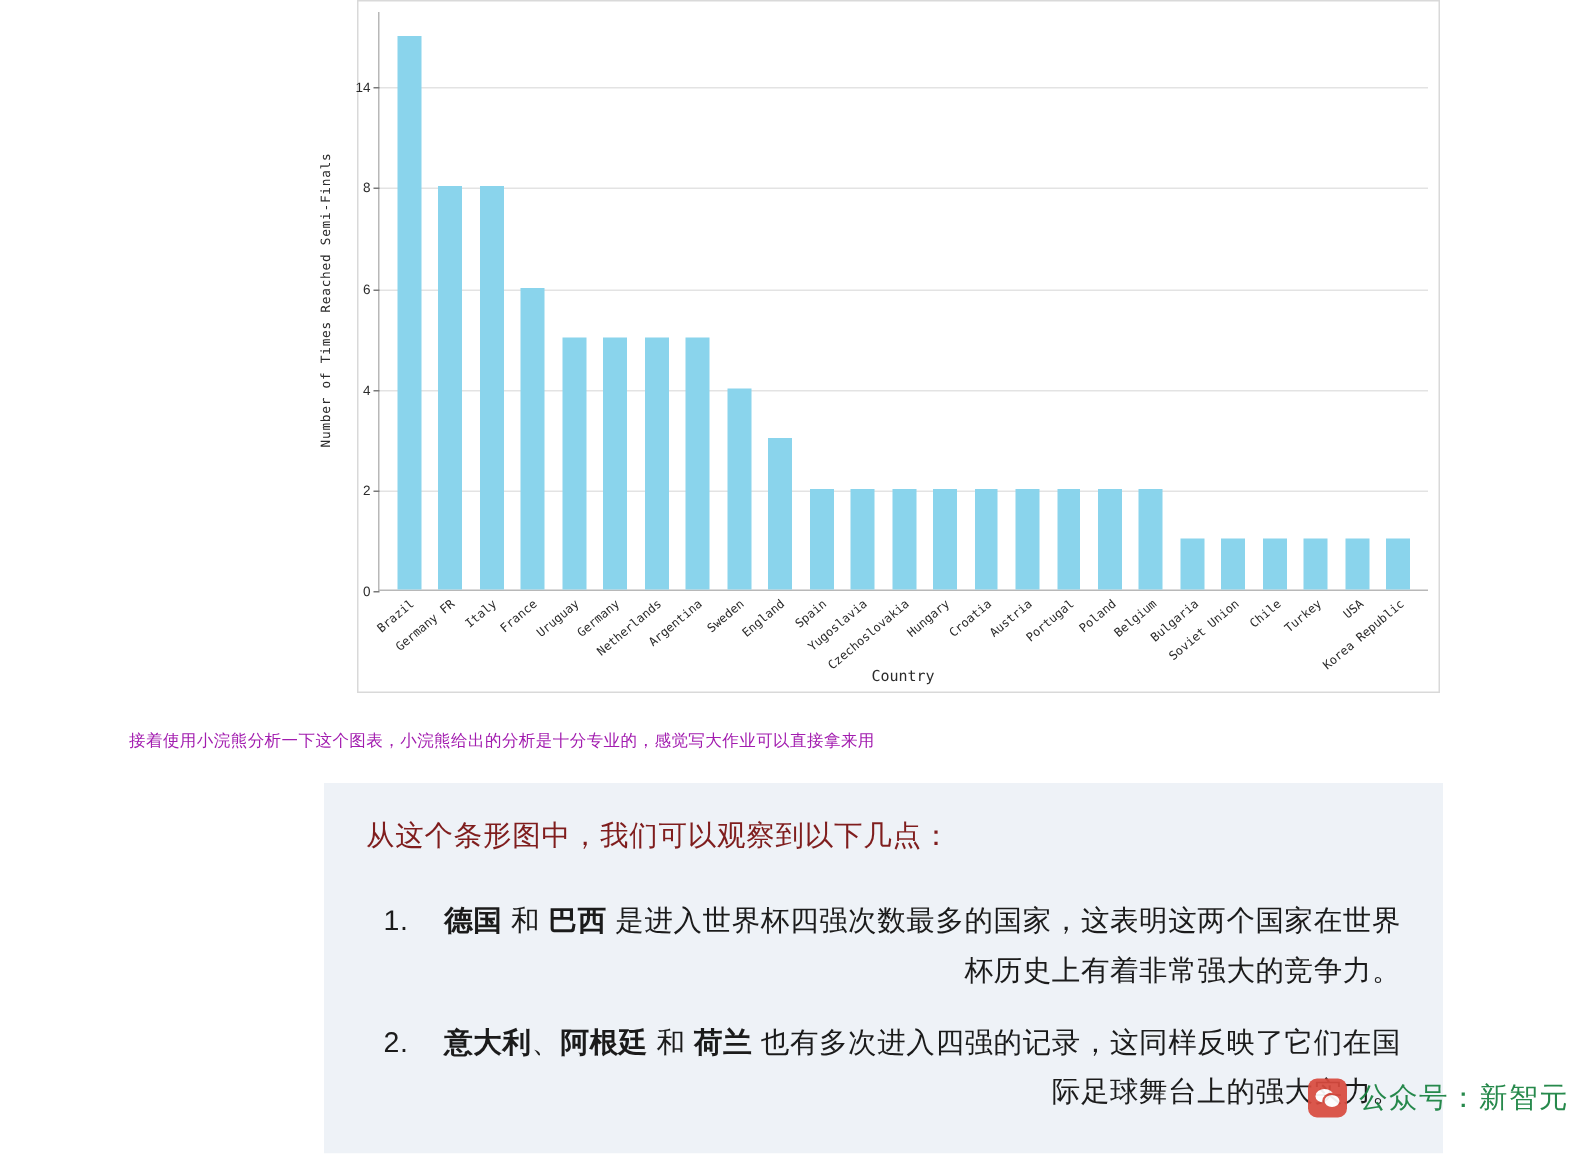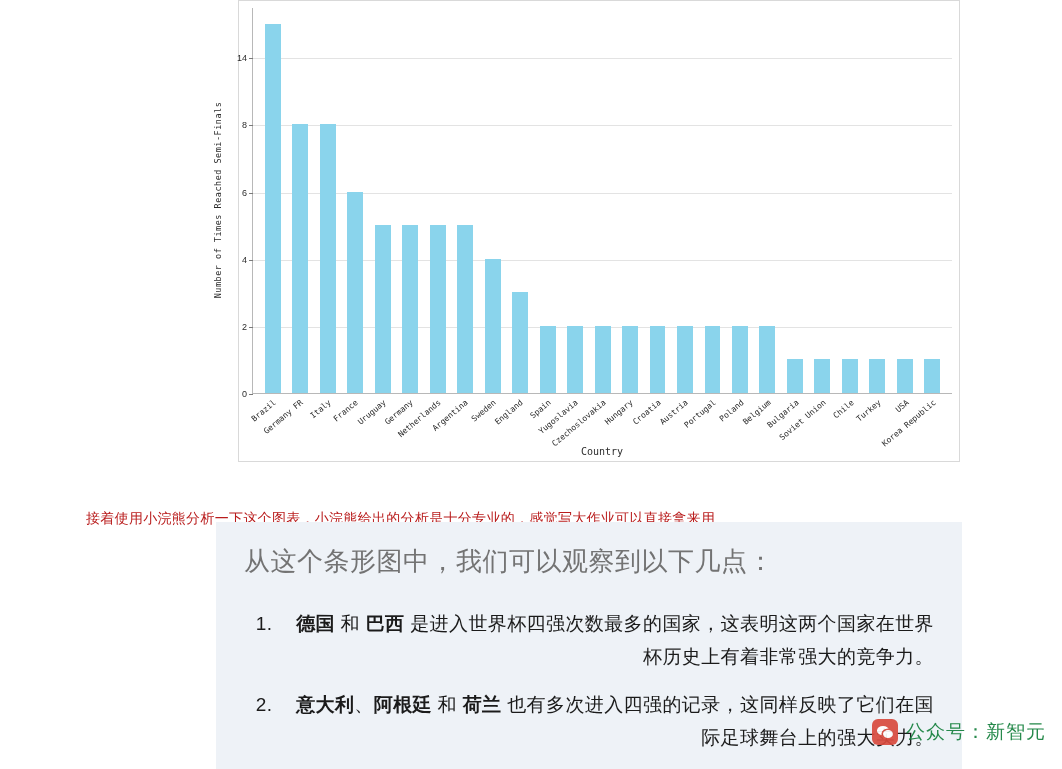--- a/index.html
+++ b/index.html
@@ -130,42 +130,42 @@
     transform: translateX(-50%);
     font-size: 10px;
     font-family: "DejaVu Sans Mono", monospace;
     color: #2b2b2b;
   }
 
   
   #caption {
     position: absolute;
     left: 86px;
-    top: 510px;
+    top: 486px;
     width: 890px;
-    font-size: 14px;
-    color: #b91c1c;
+    font-size: 11px;
+    color: #a21caf;
     font-family: "Liberation Sans", sans-serif;
     letter-spacing: 0.3px;
   }
 
   
   #answer-panel {
     position: absolute;
     left: 216px;
     top: 522px;
     width: 746px;
     height: 247px;
     background: #eef2f7;
     box-sizing: border-box;
     padding: 22px 28px 0 28px;
   }
   #answer-heading {
-    font-size: 26px;
-    color: #737373;
+    font-size: 19px;
+    color: #7f1d1d;
     font-weight: 400;
     margin: 0 0 28px 0;
     letter-spacing: 0.5px;
   }
   #answer-list {
     margin: 0;
     padding-left: 34px;
     list-style: decimal;
     text-align: right;
   }

